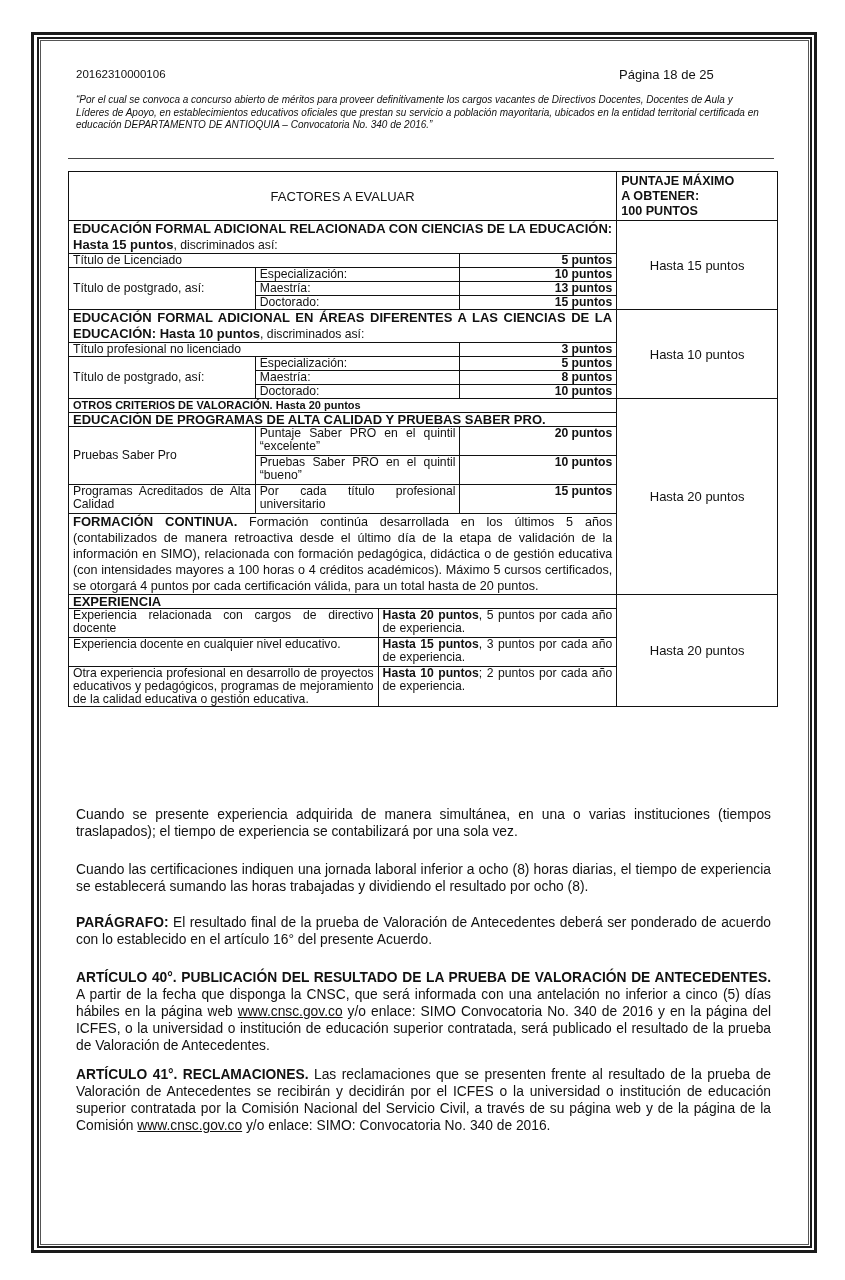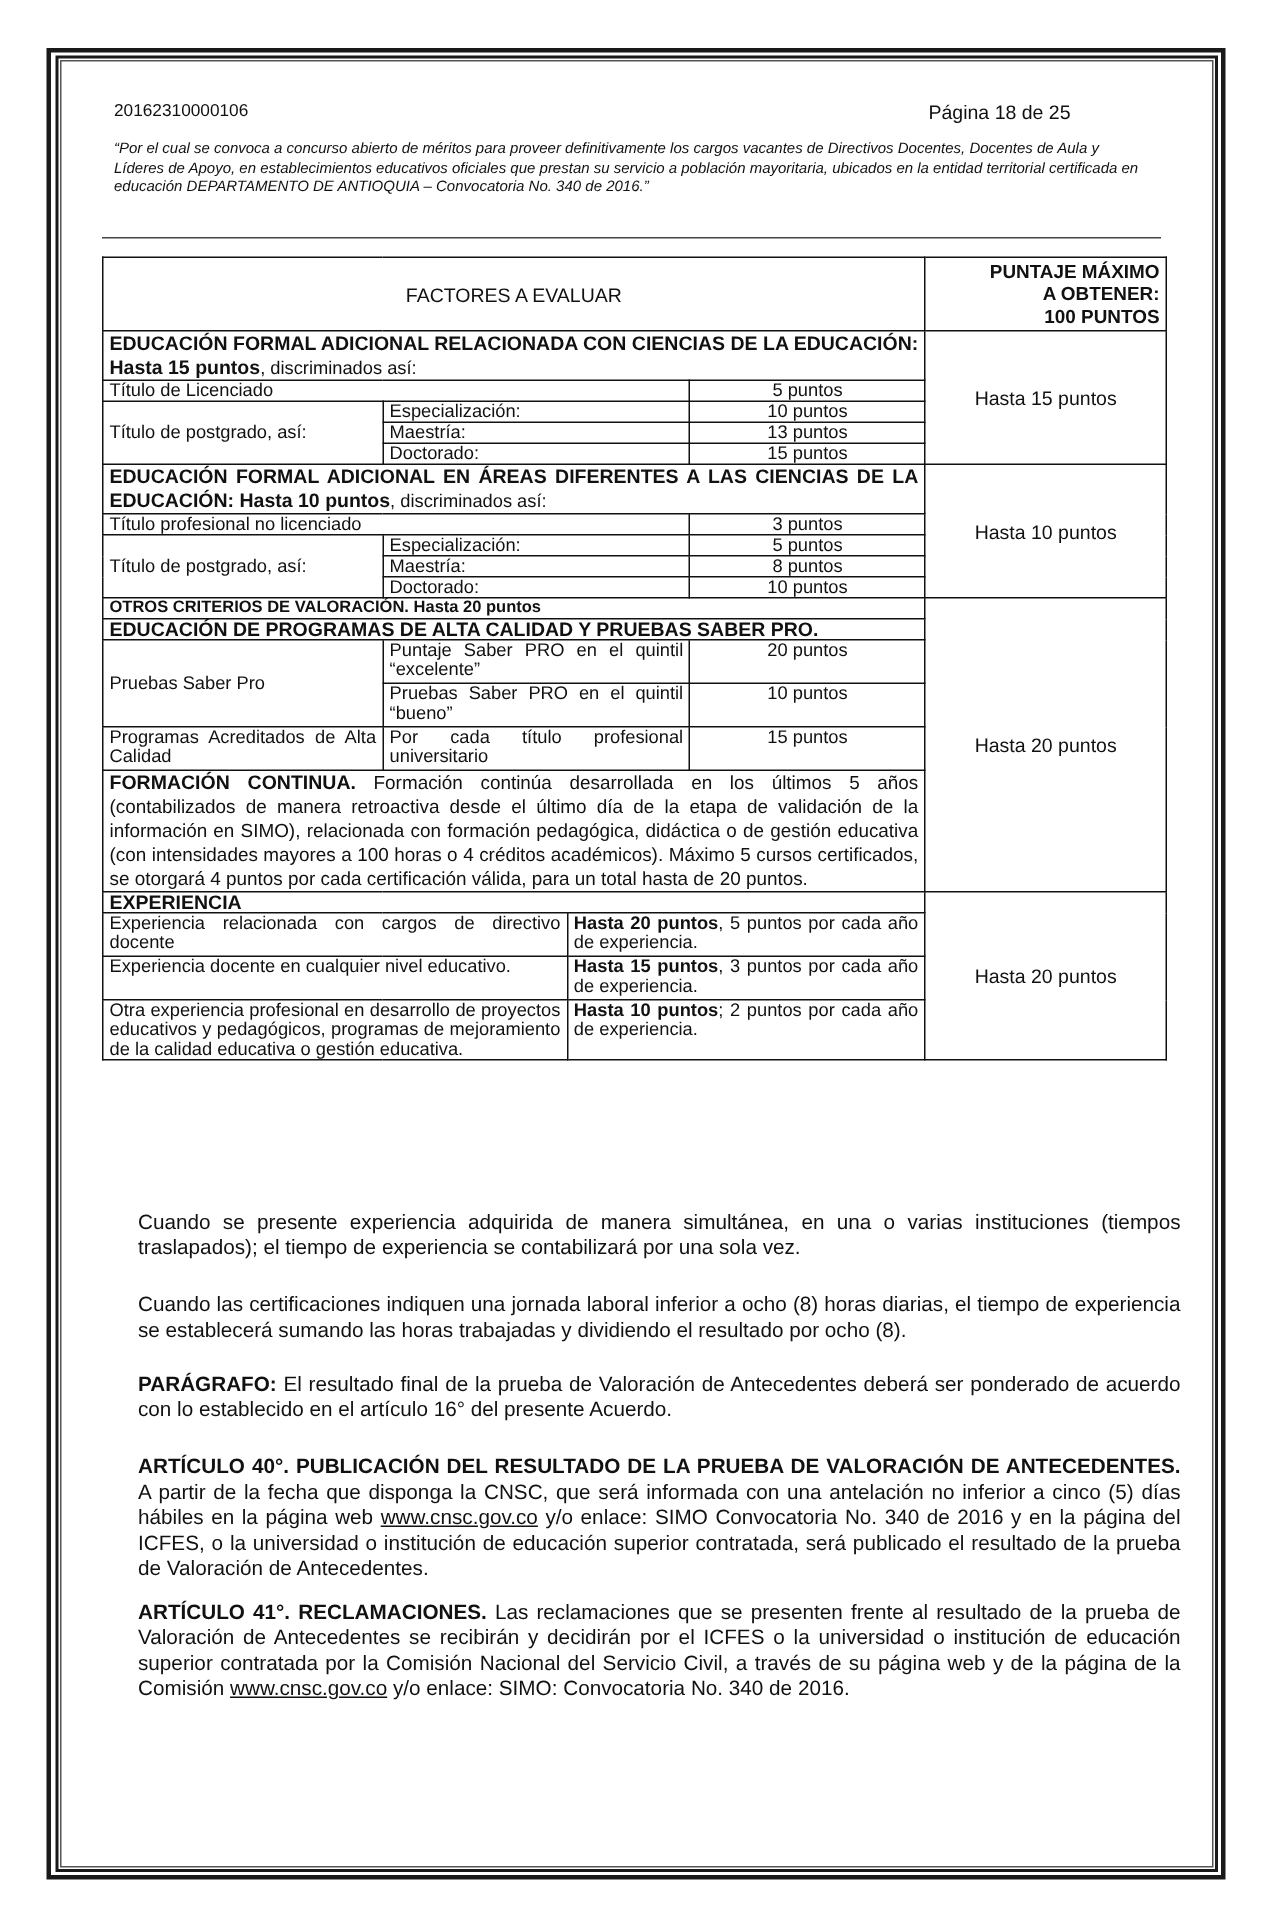--- a/index.html
+++ b/index.html
@@ -14,30 +14,30 @@
   .doc-id { position:absolute; left:76px; top:68px; font-size:11.5px; }
   .page-num { position:absolute; left:619px; top:67px; font-size:13px; }
   .subtitle { position:absolute; left:76px; top:94px; width:692px; font-size:10px;
               font-style:italic; line-height:12.5px; }
   .rule { position:absolute; left:68px; top:158px; width:706px; height:1px; background:#444; }
 
   table.factors { position:absolute; left:68px; top:171px; width:710px;
                   border-collapse:collapse; font-size:12.2px; line-height:13px; }
   table.factors td { border:1px solid #111; padding:0 4px; vertical-align:top; }
   .hdr-main { text-align:center; vertical-align:middle !important; font-weight:normal; font-size:13px; height:48px; }
-  .hdr-score { text-align:right; vertical-align:middle !important; font-weight:bold; font-size:12.6px; line-height:15px; }
+  .hdr-score { text-align:left; vertical-align:middle !important; font-weight:bold; font-size:12.6px; line-height:15px; }
   .score-cell { text-align:center; vertical-align:middle !important; font-size:13px; }
   .sec-title { font-weight:bold; font-size:13px; text-align:justify; line-height:16px; }
   .bold { font-weight:bold; }
-  .pts { text-align:center; font-weight:normal; }
+  .pts { text-align:right; font-weight:bold; }
   .mid { vertical-align:middle !important; }
   .just { text-align:justify; }
 
   .para { position:absolute; left:76px; width:695px; font-size:13.8px; line-height:17px;
-          text-align:justify;margin-left:16px; }
+          text-align:justify; }
   .para b { font-weight:bold; }
   .link { text-decoration:underline; }
 </style>
 </head>
 <body>
 
 <div class="frame-outer"></div>
 <div class="frame-inner"></div>
 <div class="frame-inner2"></div>
 

